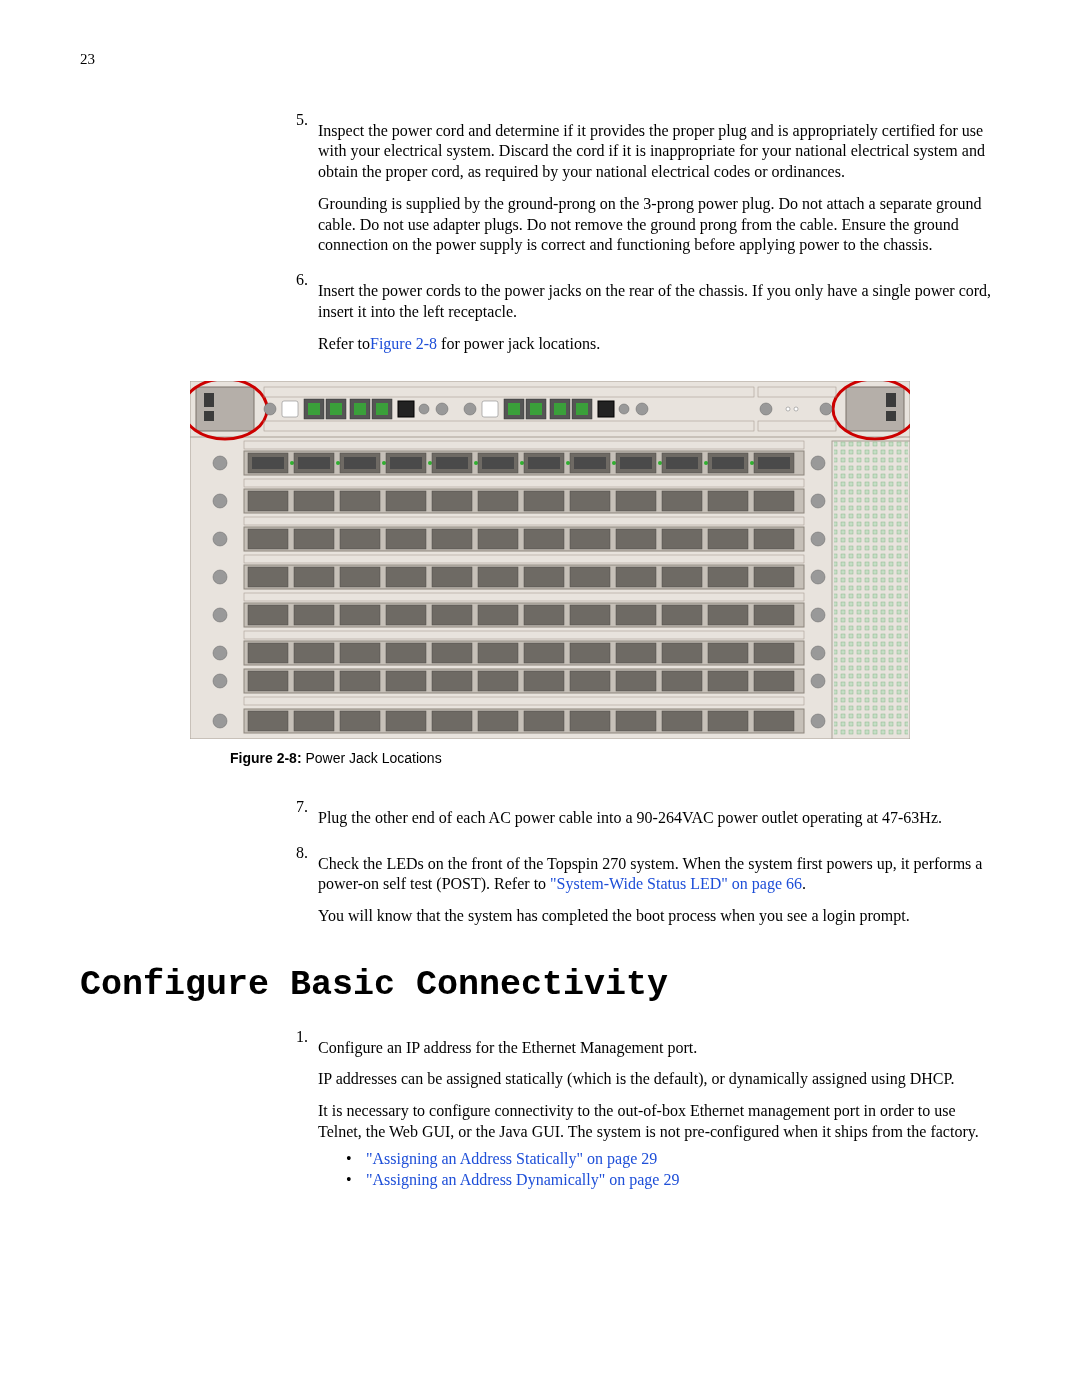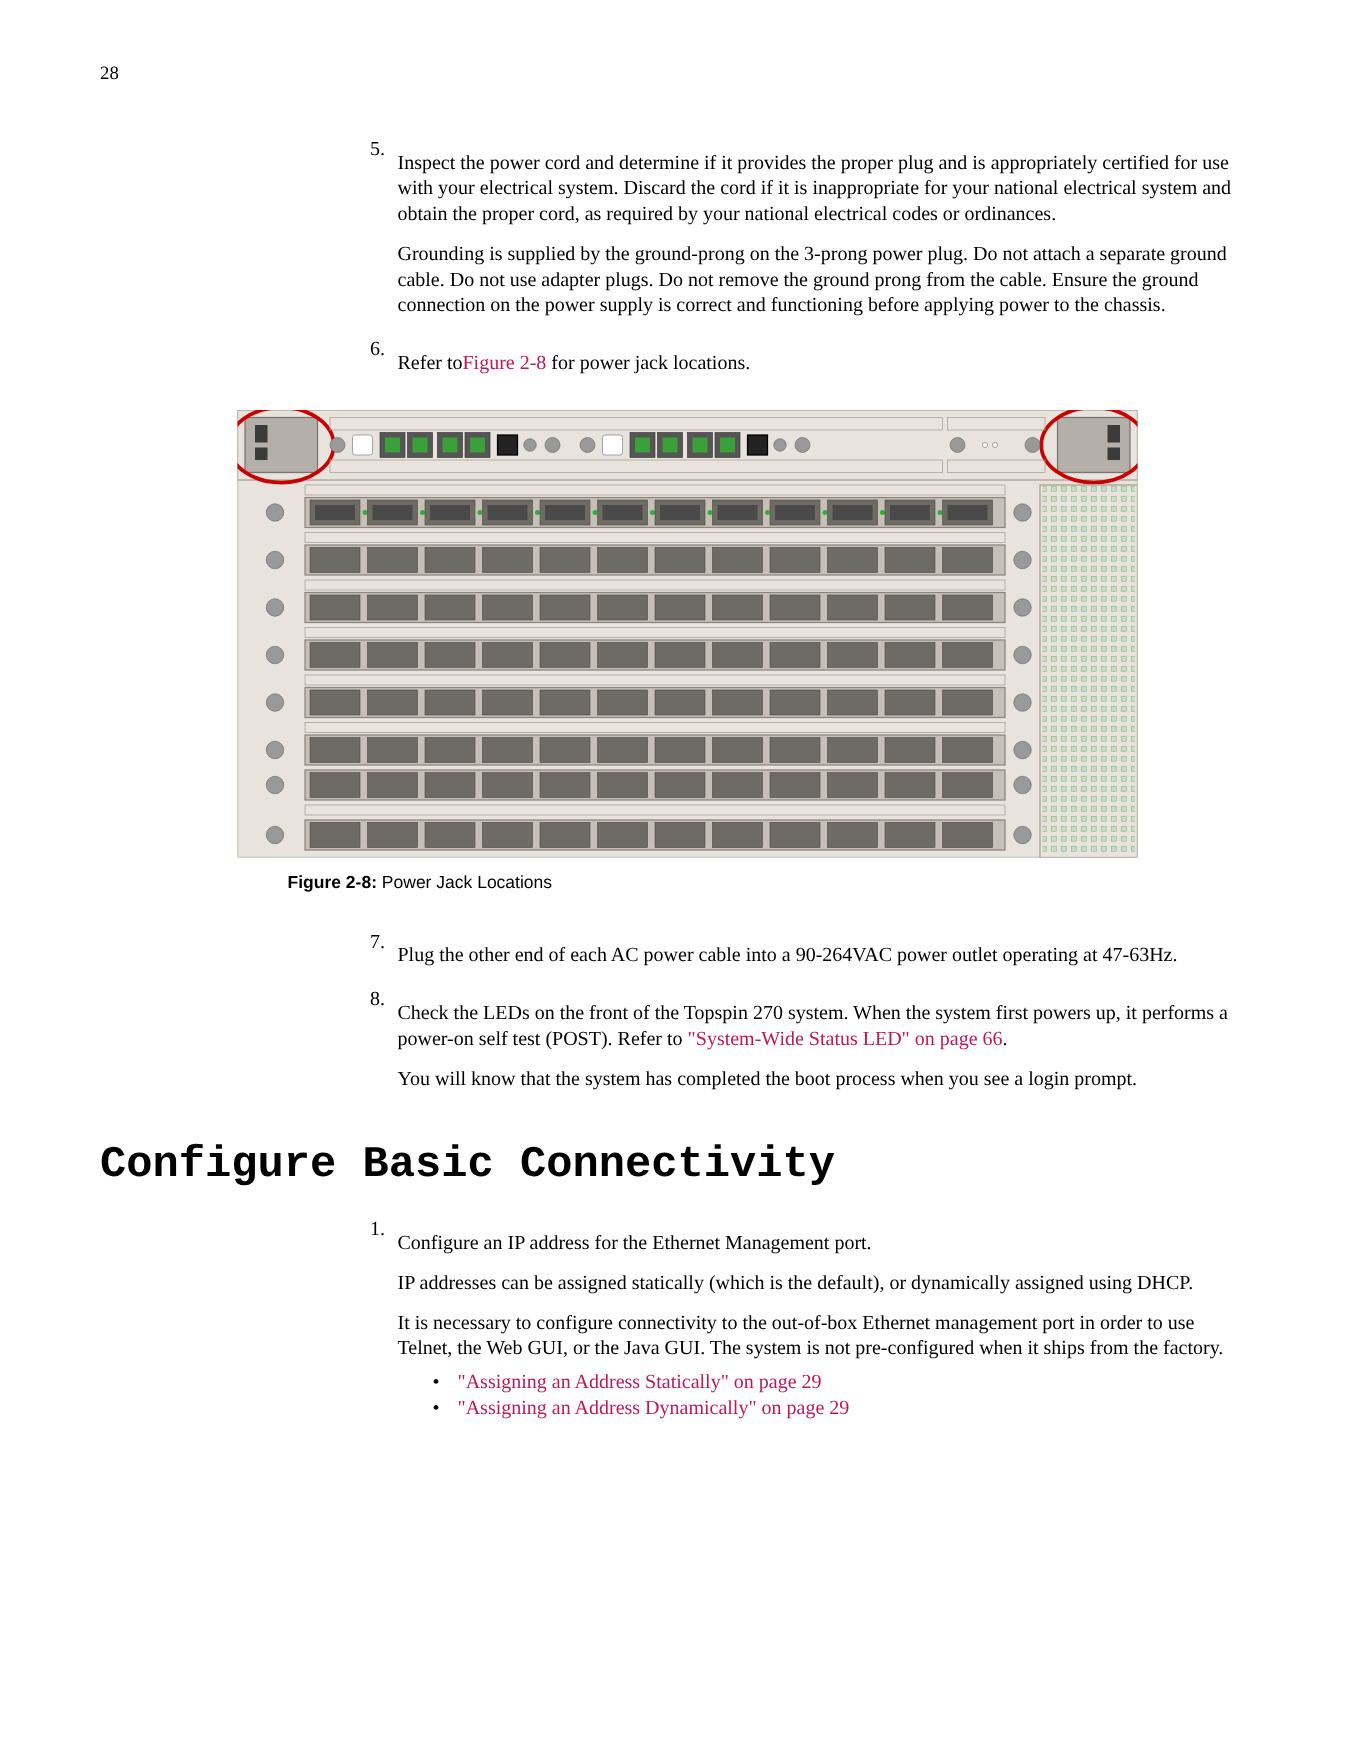--- a/index.html
+++ b/index.html
@@ -35,21 +35,21 @@
   ol.steps > li .body {
     flex: 1;
   }
   ol.steps > li .body p {
     margin: 11px 0 6px 0;
   }
   .indent-block {
     margin-left: 200px;
   }
   .link {
-    color: #be185d;
+    color: #1d4ed8;
   }
   .figure-caption {
     font-family: Arial, Helvetica, sans-serif;
     font-size: 14px;
     margin: 10px 0 30px 110px;
     padding-left: 40px;
   }
   .figure-caption .bold {
     font-weight: bold;
   }
@@ -89,34 +89,35 @@
   .port-dot { fill: #2fb02f; }
   .rj45 { fill: #555; stroke: #333; stroke-width: 0.5; }
   .rj45-in { fill: #3aa03a; }
   .dark-port { fill: #222; stroke: #000; }
   .ctrl-hole { fill: #fff; stroke: #888; stroke-width: 0.6; }
   .callout { fill: none; stroke: #cc0000; stroke-width: 3; }
 </style>
 </head>
 <body>
 
-<div class="page-number">28</div>
+<div class="page-number">23</div>
 
 <div class="indent-block">
   <ol class="steps">
     <li>
       <span class="num">5.</span>
       <span class="body">
         <p>Inspect the power cord and determine if it provides the proper plug and is appropriately certified for use with your electrical system. Discard the cord if it is inappropriate for your national electrical system and obtain the proper cord, as required by your national electrical codes or ordinances.</p>
         <p>Grounding is supplied by the ground-prong on the 3-prong power plug. Do not attach a separate ground cable. Do not use adapter plugs. Do not remove the ground prong from the cable. Ensure the ground connection on the power supply is correct and functioning before applying power to the chassis.</p>
       </span>
     </li>
     <li>
       <span class="num">6.</span>
       <span class="body">
+        <p>Insert the power cords to the power jacks on the rear of the chassis. If you only have a single power cord, insert it into the left receptacle.</p>
         <p>
           <span>Refer to</span><span class="link">Figure 2-8</span><span> for power jack locations.</span>
         </p>
       </span>
     </li>
   </ol>
 </div>
 
 <div class="chassis-wrap">
 <svg class="chassis" viewBox="0 0 720 358">

